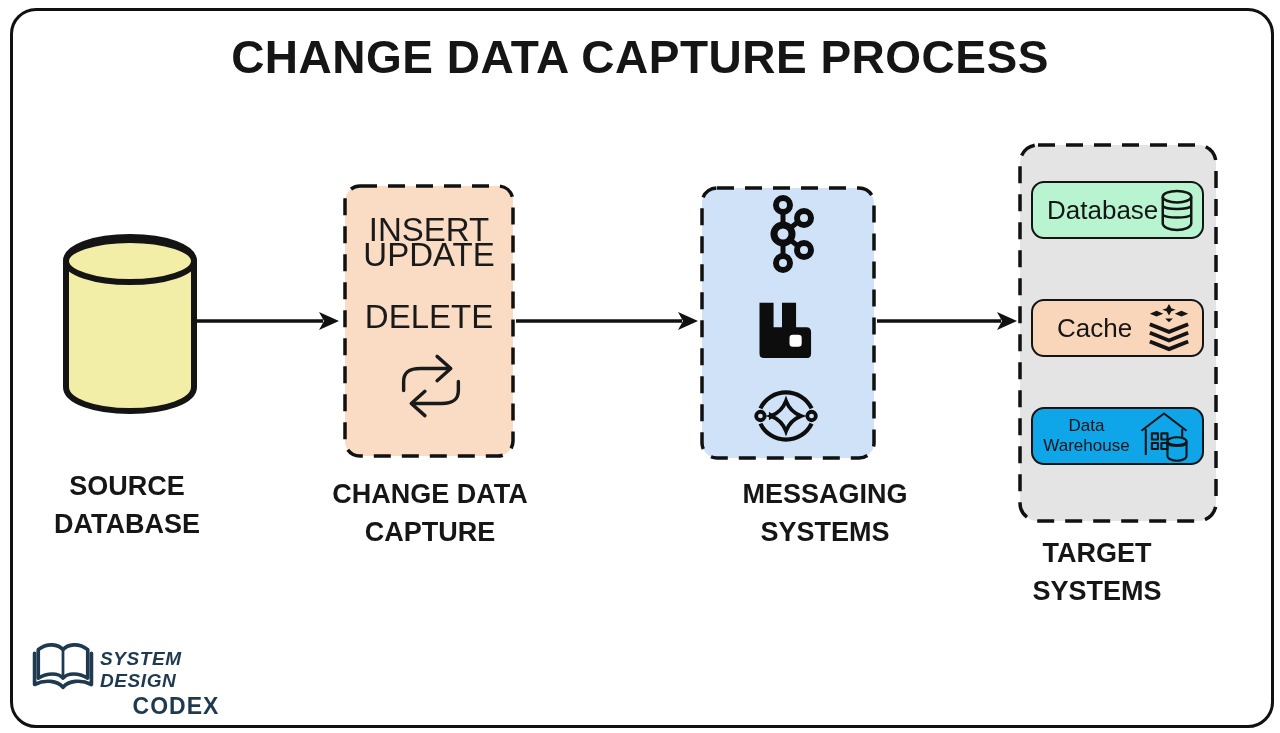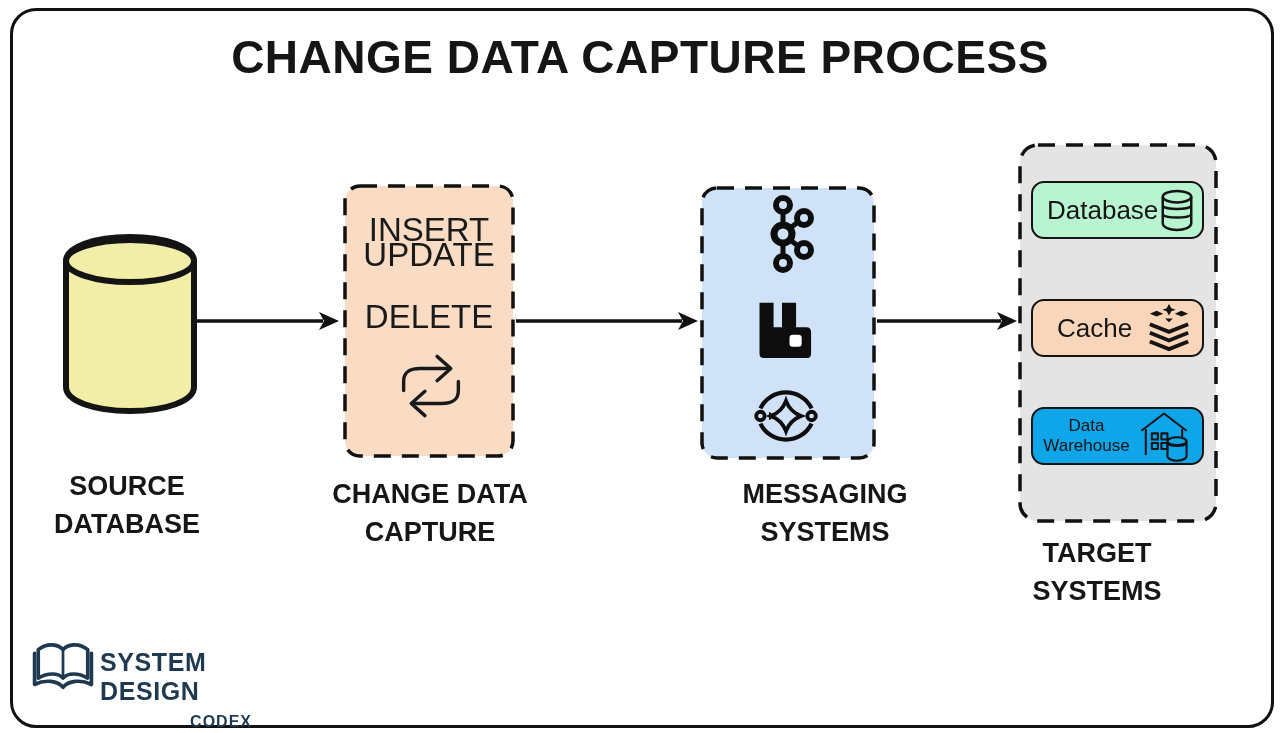--- a/index.html
+++ b/index.html
@@ -27,22 +27,22 @@
   .dashed-box{position:absolute;}
   .dashed-box svg.border-rect{position:absolute;left:0;top:0;}
   .chip{
     position:absolute;left:13px;width:173px;height:58px;border:2.5px solid #141414;
     border-radius:13px;display:flex;align-items:center;box-sizing:border-box;
   }
   .chip-label{font-size:26px;color:#151515;padding-left:14px;flex:1;}
   .chip-label.two-line{font-size:17px;line-height:20px;text-align:center;padding-left:4px;}
   .chip-icon{margin-right:10px;flex:0 0 auto;display:flex;}
   .brand-text{position:absolute;left:100px;top:648px;width:164px;color:#1f3a50;}
-  .brand-line1{font-size:25px;font-weight:800;letter-spacing:0.6px;}
-  .brand-line2{font-size:16px;font-weight:800;letter-spacing:1px;text-align:right;padding-right:12px;margin-top:7px;}
+  .brand-line1{font-size:19px;font-weight:800;letter-spacing:0.6px;font-style:italic;}
+  .brand-line2{font-size:23px;font-weight:800;letter-spacing:1px;text-align:center;padding-right:12px;margin-top:1px;}
 </style>
 </head>
 <body>
 
 <div class="canvas">
 
   <div class="frame"></div>
 
   <div class="title">CHANGE DATA CAPTURE PROCESS</div>
 

